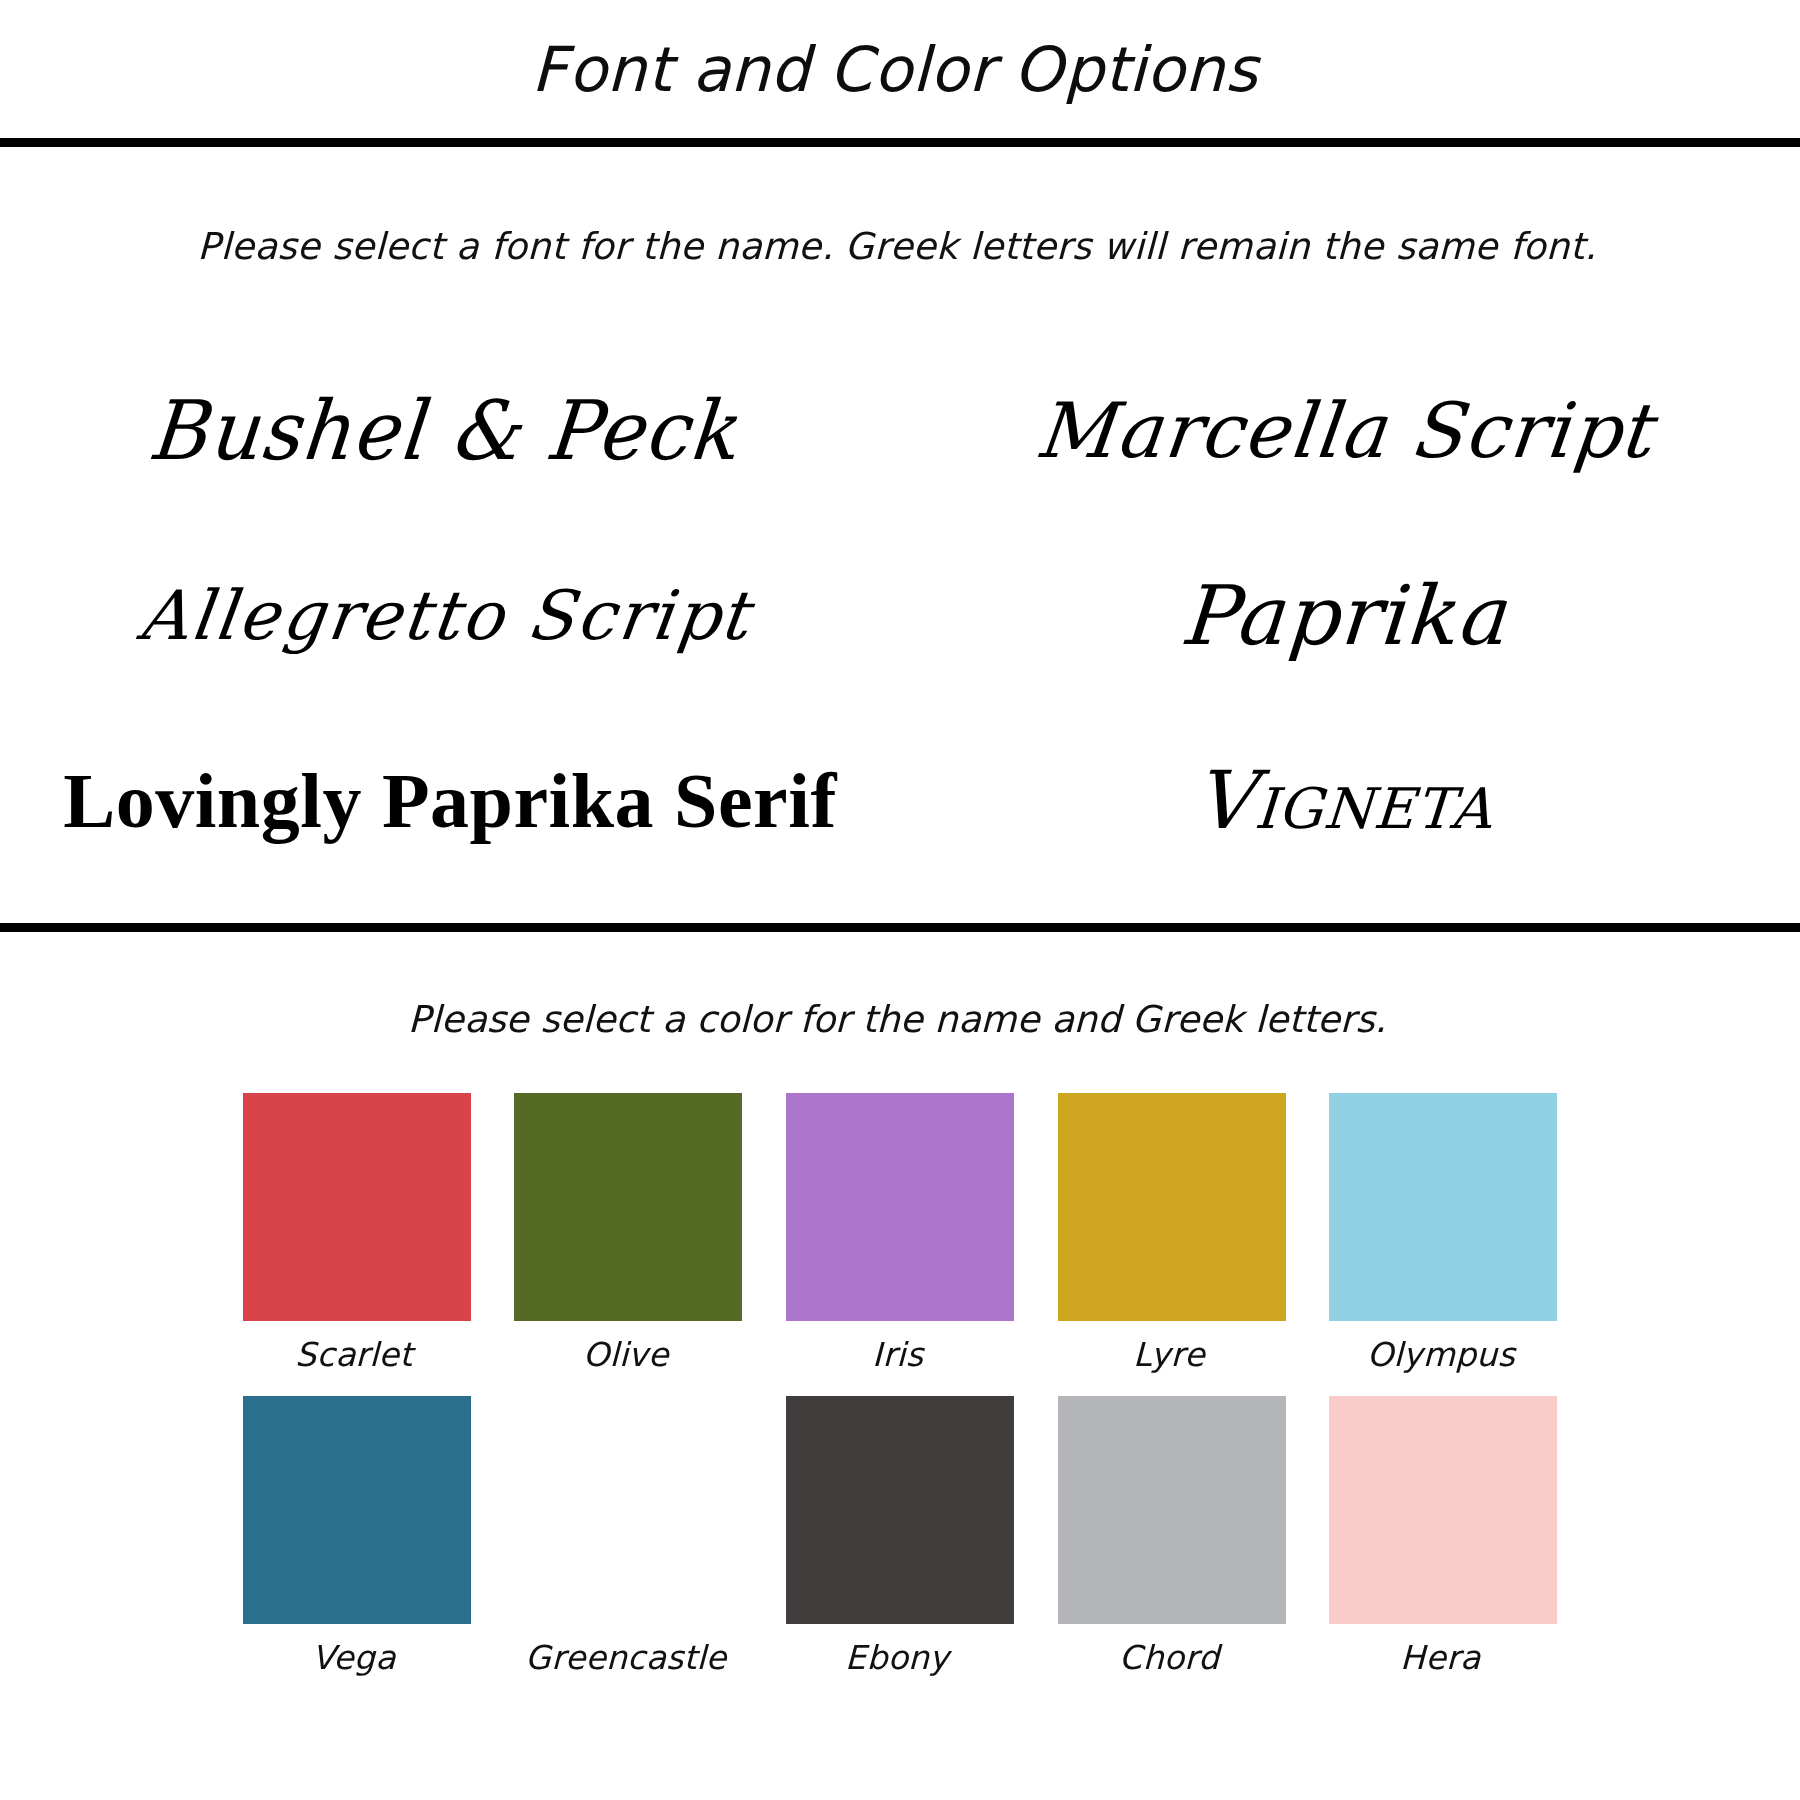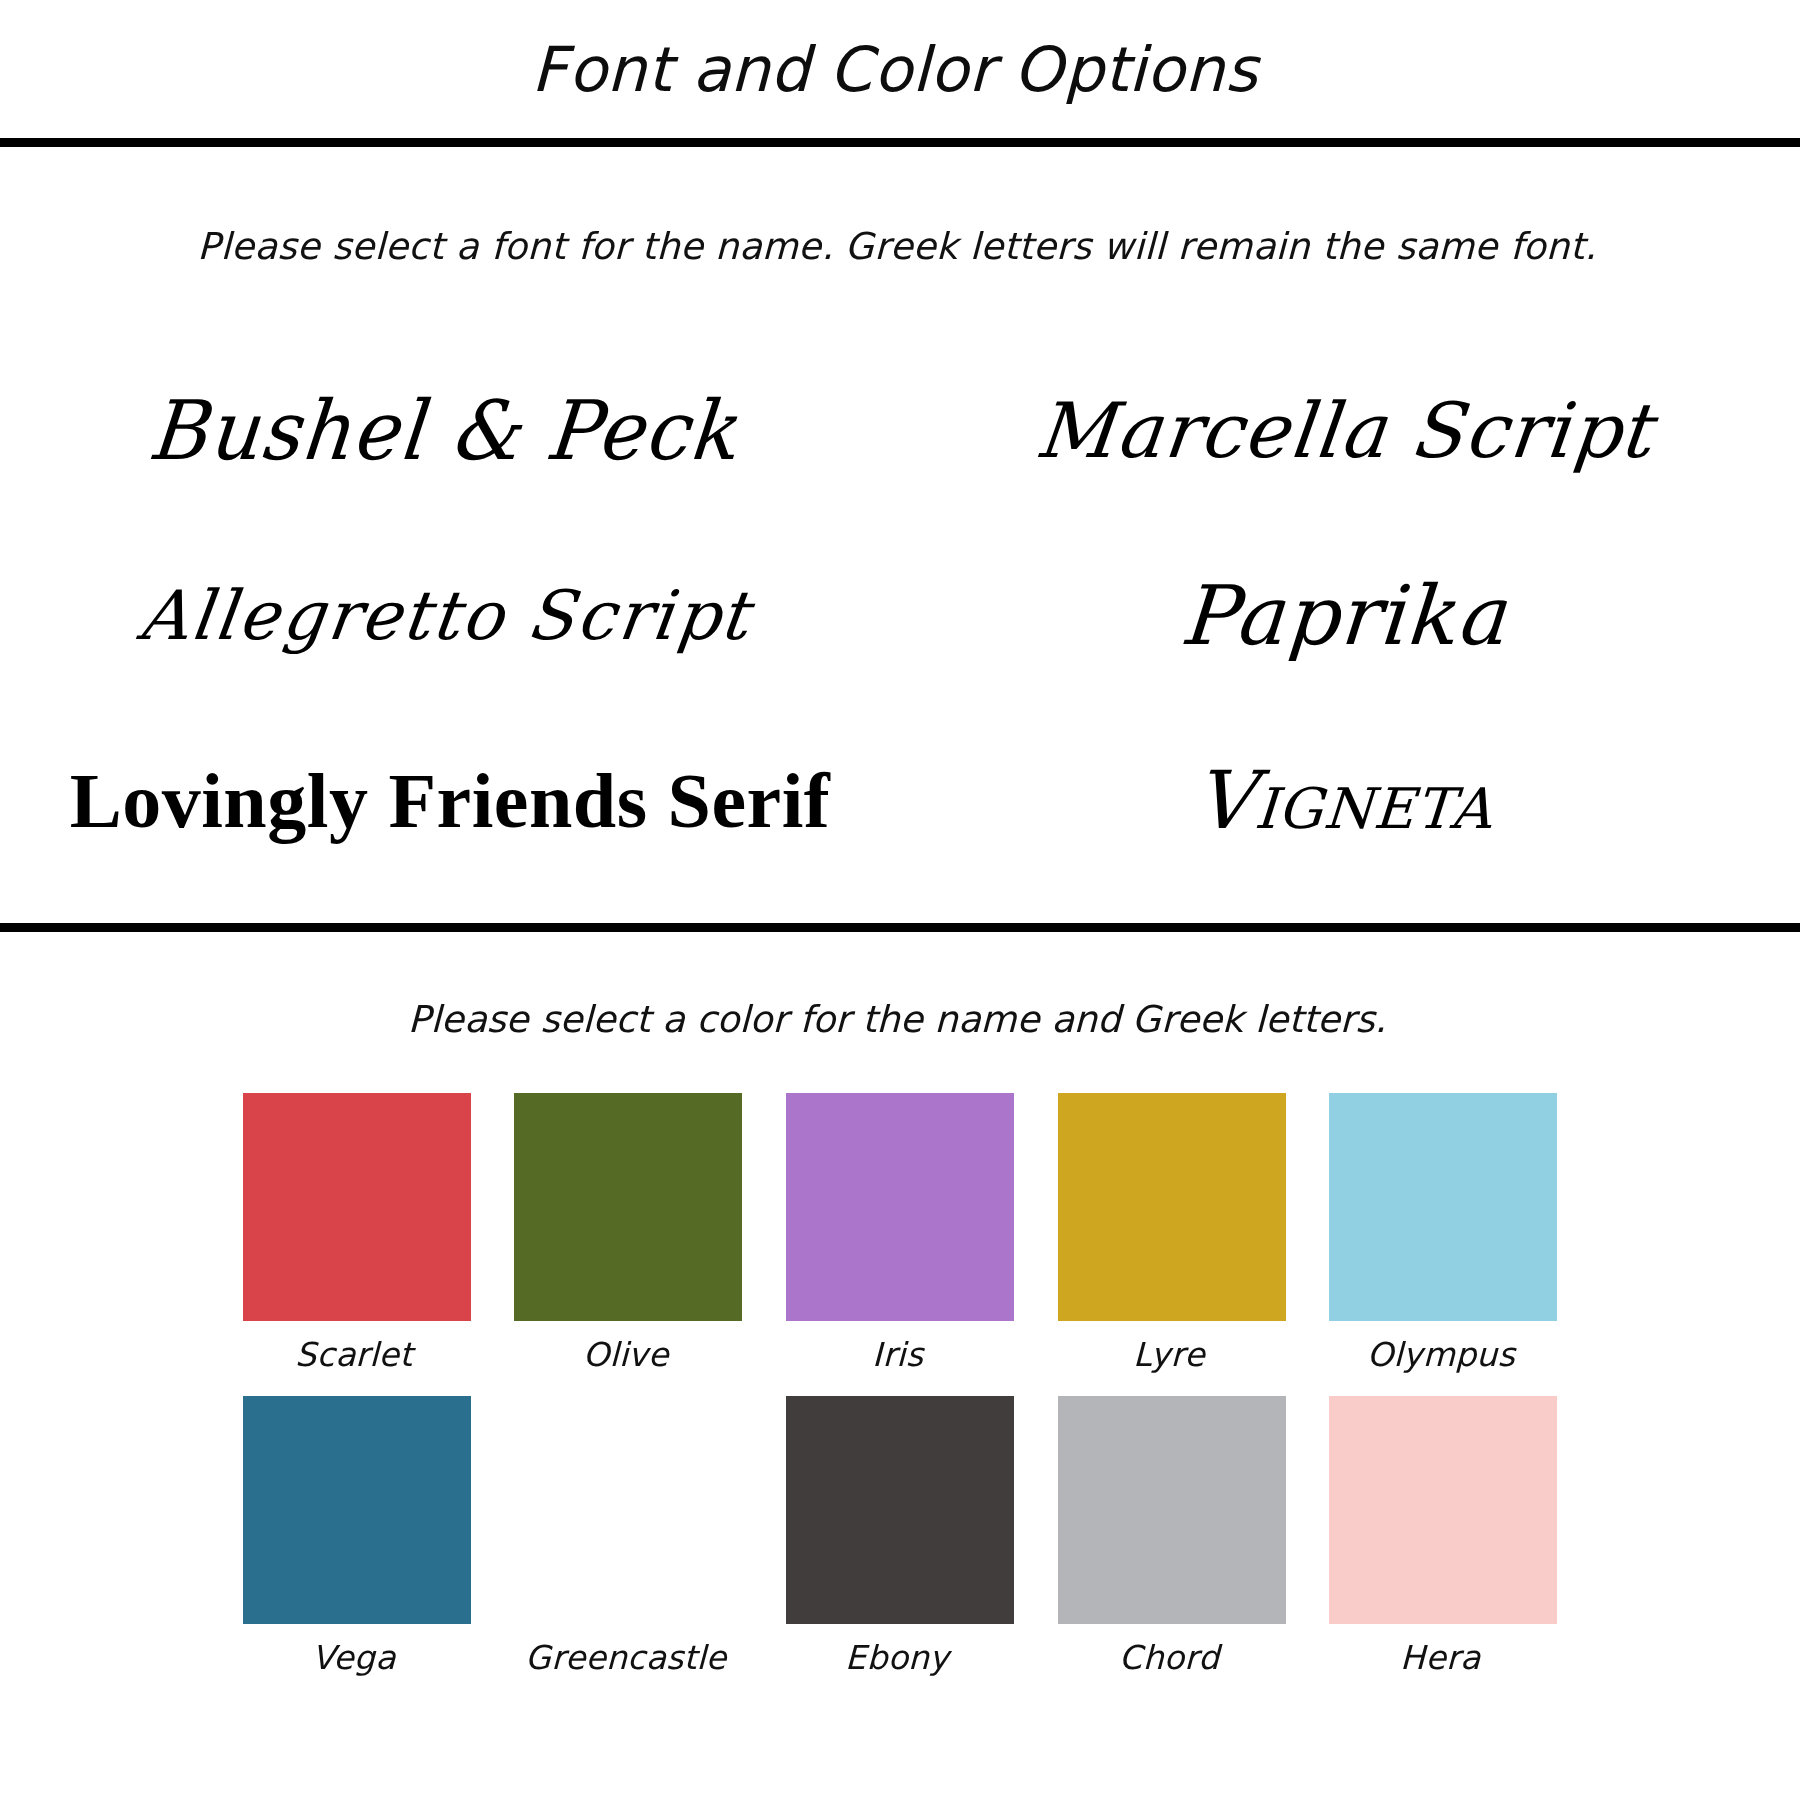--- a/index.html
+++ b/index.html
@@ -179,21 +179,21 @@
       <div class="font-cell">
         <span class="font-sample fs-marcella">Marcella Script</span>
       </div>
       <div class="font-cell">
         <span class="font-sample fs-allegretto">Allegretto Script</span>
       </div>
       <div class="font-cell">
         <span class="font-sample fs-paprika">Paprika</span>
       </div>
       <div class="font-cell">
-        <span class="font-sample fs-lovingly">Lovingly Friends Serif</span>
+        <span class="font-sample fs-lovingly">Lovingly Paprika Serif</span>
       </div>
       <div class="font-cell">
         <span class="font-sample fs-vigneta">Vigneta</span>
       </div>
     </div>
   </div>
 
   <div class="rule"></div>
 
   <div class="color-section">

